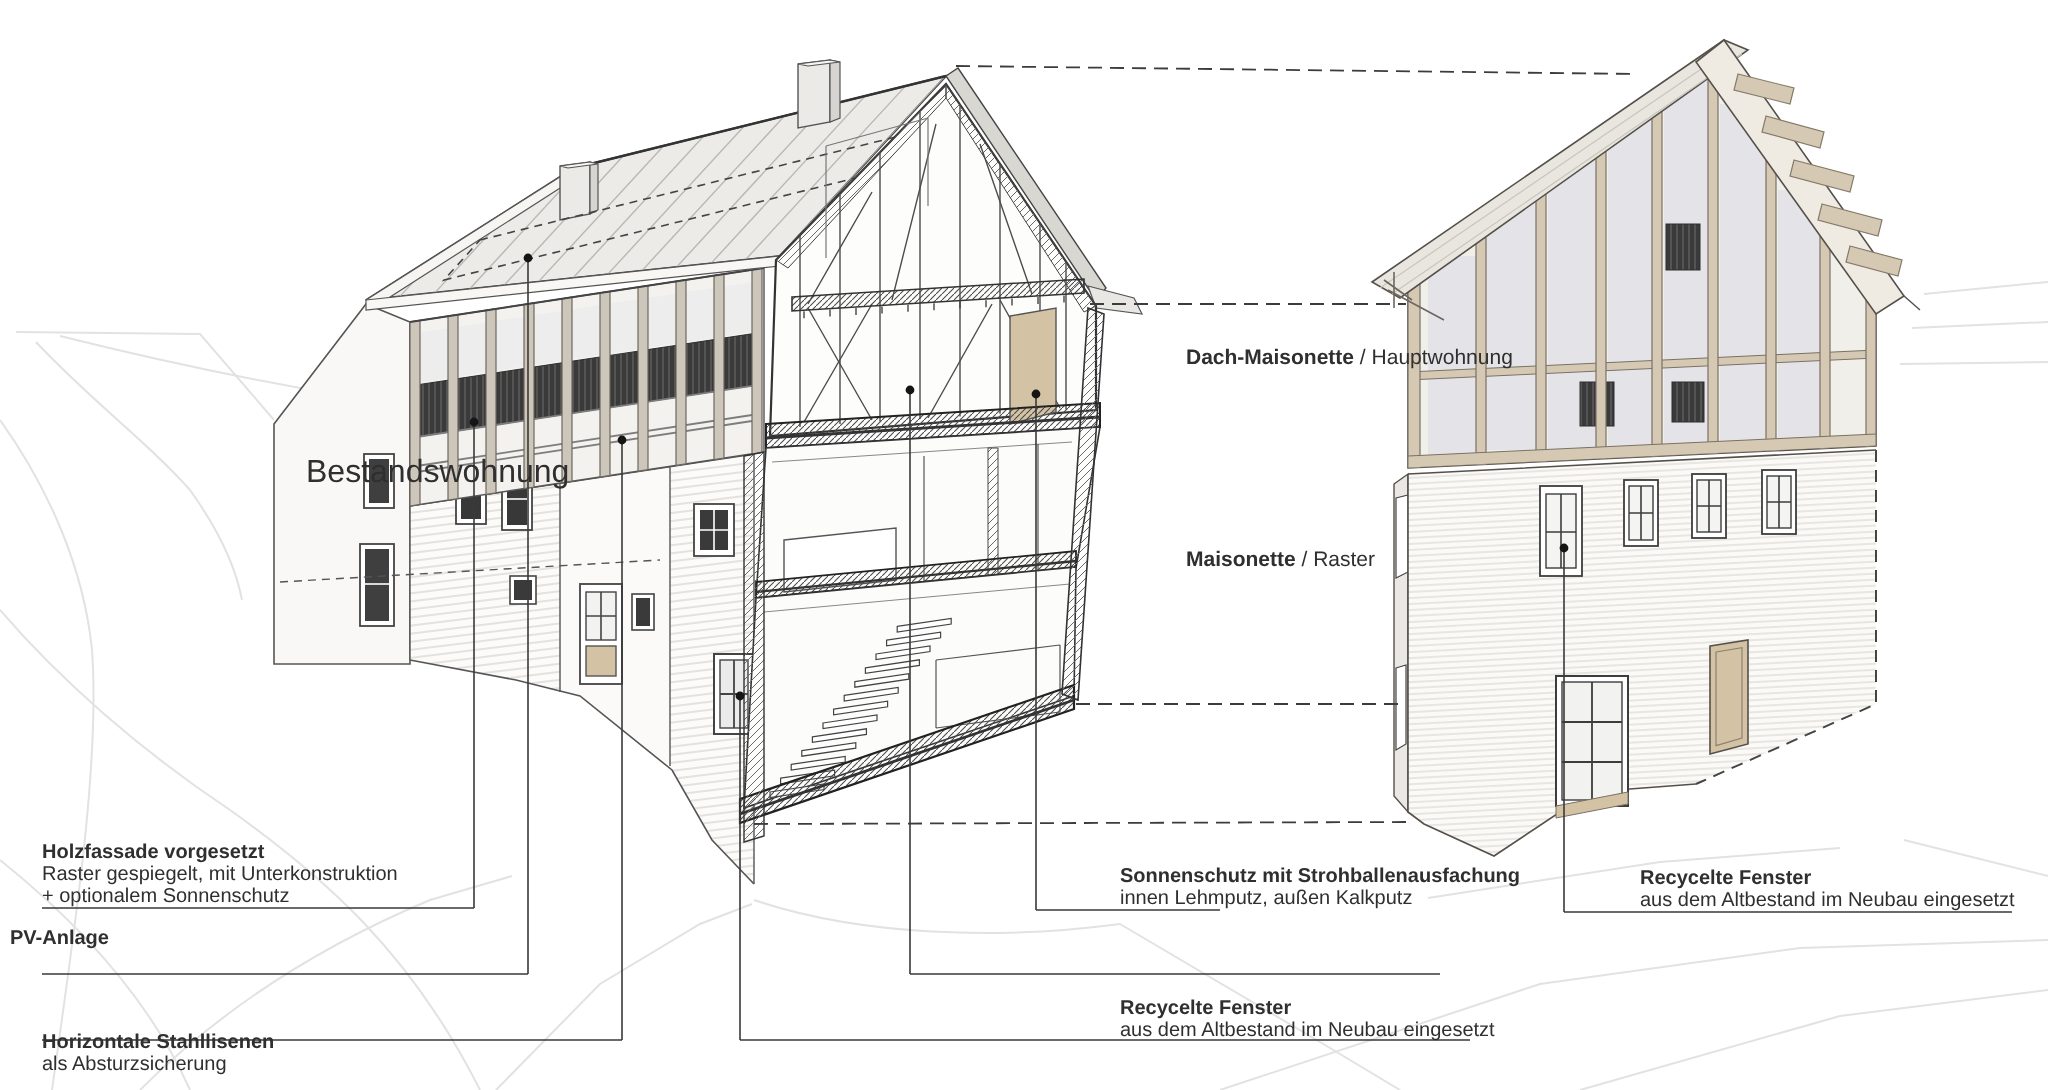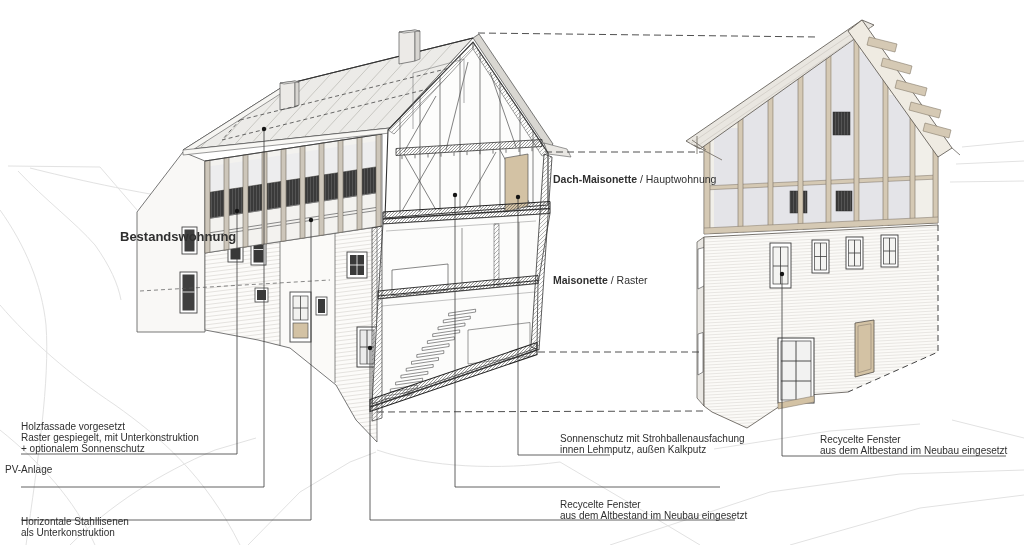--- a/index.html
+++ b/index.html
@@ -8,24 +8,24 @@
   }
   html,body{margin:0;padding:0;}
   body{
     width:1024px;height:545px;position:relative;background:var(--paper);
     font-family:"Liberation Sans", sans-serif;color:var(--ink);overflow:hidden;
   }
   .stage{position:absolute;inset:0;}
   svg{position:absolute;top:0;left:0;}
   .labels{position:absolute;inset:0;pointer-events:none;}
   .callout{position:absolute;font-size:10px;line-height:11px;white-space:nowrap;}
-  .co-title{font-weight:normal;}
+  .co-title{font-weight:bold;}
   .level-label{position:absolute;font-size:10.5px;line-height:11px;white-space:nowrap;}
-  .level-label b{font-weight:bold;}
-  .plain-label{position:absolute;font-size:13px;line-height:11px;font-weight:bold;white-space:nowrap;}
+  .level-label b{font-weight:bold;margin-left:40px;}
+  .plain-label{position:absolute;font-size:16px;line-height:11px;font-weight:normal;white-space:nowrap;margin-left:33px;}
 </style>
 </head>
 <body>
 
 <div class="stage">
 <svg width="1024" height="545" viewBox="0 0 1024 545">
   <defs>
     <pattern id="hatch" width="4" height="4" patternUnits="userSpaceOnUse">
       <path d="M0,4 L4,0" stroke="#6a6a6a" stroke-width="0.5"></path>
     </pattern>
@@ -395,21 +395,21 @@
   <div class="callout" style="left:21px;top:421px">
     <div class="co-title">Holzfassade vorgesetzt</div>
     <div class="co-line">Raster gespiegelt, mit Unterkonstruktion</div>
     <div class="co-line">+ optionalem Sonnenschutz</div>
   </div>
   <div class="callout" style="left:5px;top:464px">
     <div class="co-title">PV-Anlage</div>
   </div>
   <div class="callout" style="left:21px;top:516px">
     <div class="co-title">Horizontale Stahllisenen</div>
-    <div class="co-line">als Unterkonstruktion</div>
+    <div class="co-line">als Absturzsicherung</div>
   </div>
 
   <div class="callout" style="left:560px;top:433px">
     <div class="co-title">Sonnenschutz mit Strohballenausfachung</div>
     <div class="co-line">innen Lehmputz, außen Kalkputz</div>
   </div>
   <div class="callout" style="left:560px;top:499px">
     <div class="co-title">Recycelte Fenster</div>
     <div class="co-line">aus dem Altbestand im Neubau eingesetzt</div>
   </div>

